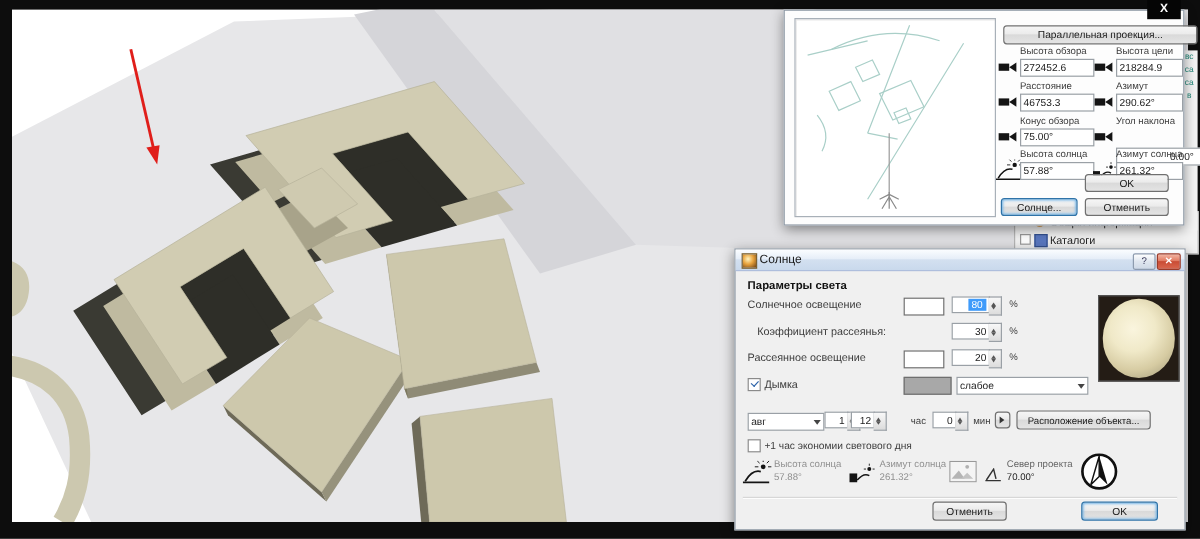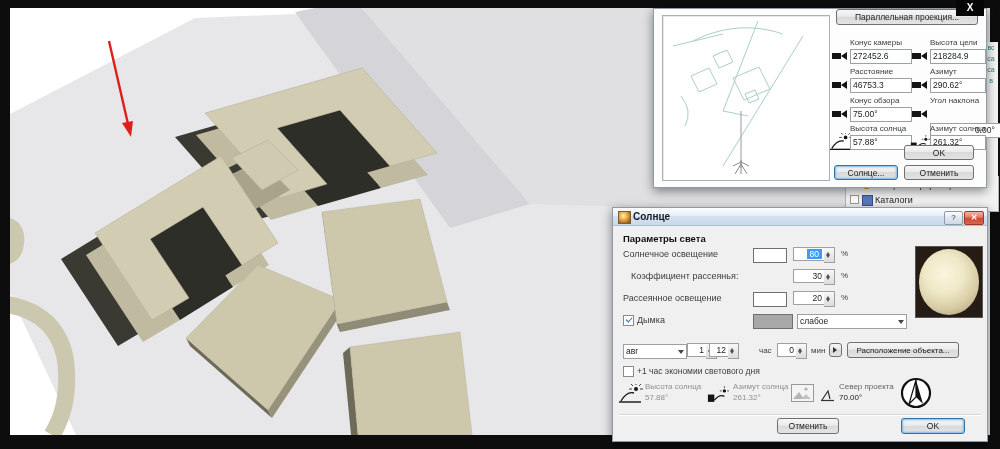--- a/index.html
+++ b/index.html
@@ -4,21 +4,21 @@
 <style>
   html,body{margin:0;padding:0;}
   body{width:1000px;height:449px;position:relative;overflow:hidden;background:#0d0d0d;
        font-family:"Liberation Sans",sans-serif;-webkit-font-smoothing:antialiased;}
   .canvas{position:absolute;left:10px;top:8px;width:980px;height:427px;background:#ffffff;overflow:hidden;}
   .abs{position:absolute;}
   
   .win{position:absolute;background:#f0f0f0;border:1px solid #8f9aa6;box-shadow:0 3px 10px rgba(0,0,0,.45);}
   .tb{position:absolute;left:0;top:0;right:0;height:17px;
       background:linear-gradient(#fbfdff,#e6eef8 45%,#d3e0f0 50%,#c9d9ec);border-bottom:1px solid #aebedd;}
-  .tb-title{position:absolute;left:20px;top:3px;font-size:10px;color:#1b1b1b;font-weight:bold;}
+  .tb-title{position:absolute;left:20px;top:3px;font-size:10px;color:#1b1b1b;}
   .tb-ico{position:absolute;left:5px;top:3px;width:11px;height:11px;border:1px solid #7a6030;
       background:radial-gradient(circle at 40% 35%,#fff4c0,#e8a33d 45%,#7a4a18 95%);}
   .tbtn{position:absolute;top:3px;height:12px;border:1px solid #8d9bae;border-radius:2px;
       background:linear-gradient(#fefefe,#dfe6ef 50%,#cfd9e6);font-size:8px;color:#335;text-align:center;line-height:12px;}
   .tbtn.close{background:linear-gradient(#f2b5a3,#e17a62 45%,#c94c35 50%,#d9664d);color:#fff;border-color:#9c3a28;font-weight:bold;}
   .btn{position:absolute;border:1px solid #707070;border-radius:3px;text-align:center;
       background:linear-gradient(#f6f6f6,#ebebeb 45%,#d9d9d9 50%,#e4e4e4);
       font-size:8.5px;color:#1b1b1b;cursor:default;}
   .btn.focus{border-color:#2f73a8;box-shadow:0 0 2px 1px #7ab8e8 inset;}
   .fld{position:absolute;background:#fff;border:1px solid #9aa0a6;font-size:8.5px;color:#222;
@@ -179,23 +179,23 @@
         <path d="M30,25 C60,10 90,8 120,18"></path>
         <path d="M18,80 Q30,95 22,110"></path>
       </g>
       <path d="M78,95 L78,152" stroke="#9a9a9a" stroke-width="1"></path>
       <g stroke="#8a8a8a" stroke-width="1">
         <path d="M72,158 l6,-10 M84,158 l-6,-10 M78,144 l0,14 M70,150 l8,-4 M86,150 l-8,-4"></path>
       </g>
     </svg>
   </div>
 
-  <button class="btn" style="left:182px;top:0;width:142px;height:16px;font-size:8.5px;">Параллельная проекция...</button>
-
-  <span class="lbl" style="left:196px;top:29px;">Конус камеры</span>
+  <button class="btn" style="left:182px;top:12px;width:162px;height:16px;font-size:8.5px;">Параллельная проекция...</button>
+
+  <span class="lbl" style="left:196px;top:29px;">Высота обзора</span>
   <svg class="abs" style="left:178px;top:41px;" width="16" height="12">
       <use href="#ic-cam"></use>
     </svg>
   <div class="fld" style="left:196px;top:40px;width:56px;height:13px;">272452.6</div>
   <span class="lbl" style="left:276px;top:29px;">Высота цели</span>
   <svg class="abs" style="left:258px;top:41px;" width="16" height="12">
       <use href="#ic-cam"></use>
     </svg>
   <div class="fld" style="left:276px;top:40px;width:50px;height:13px;">218284.9</div>
 

